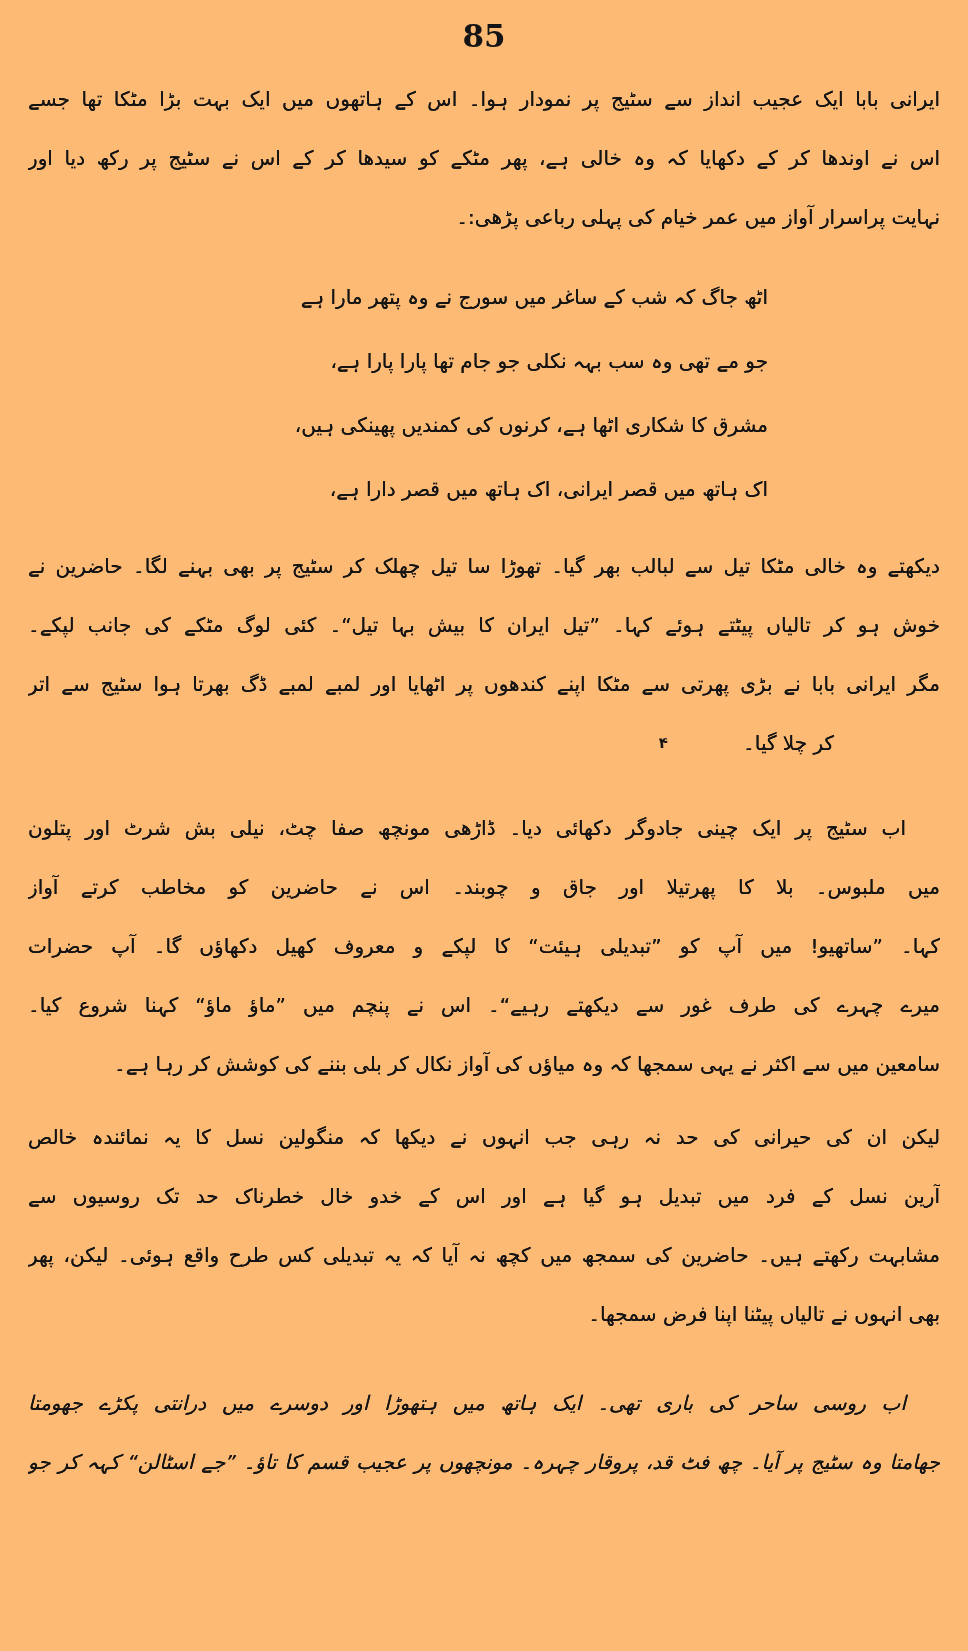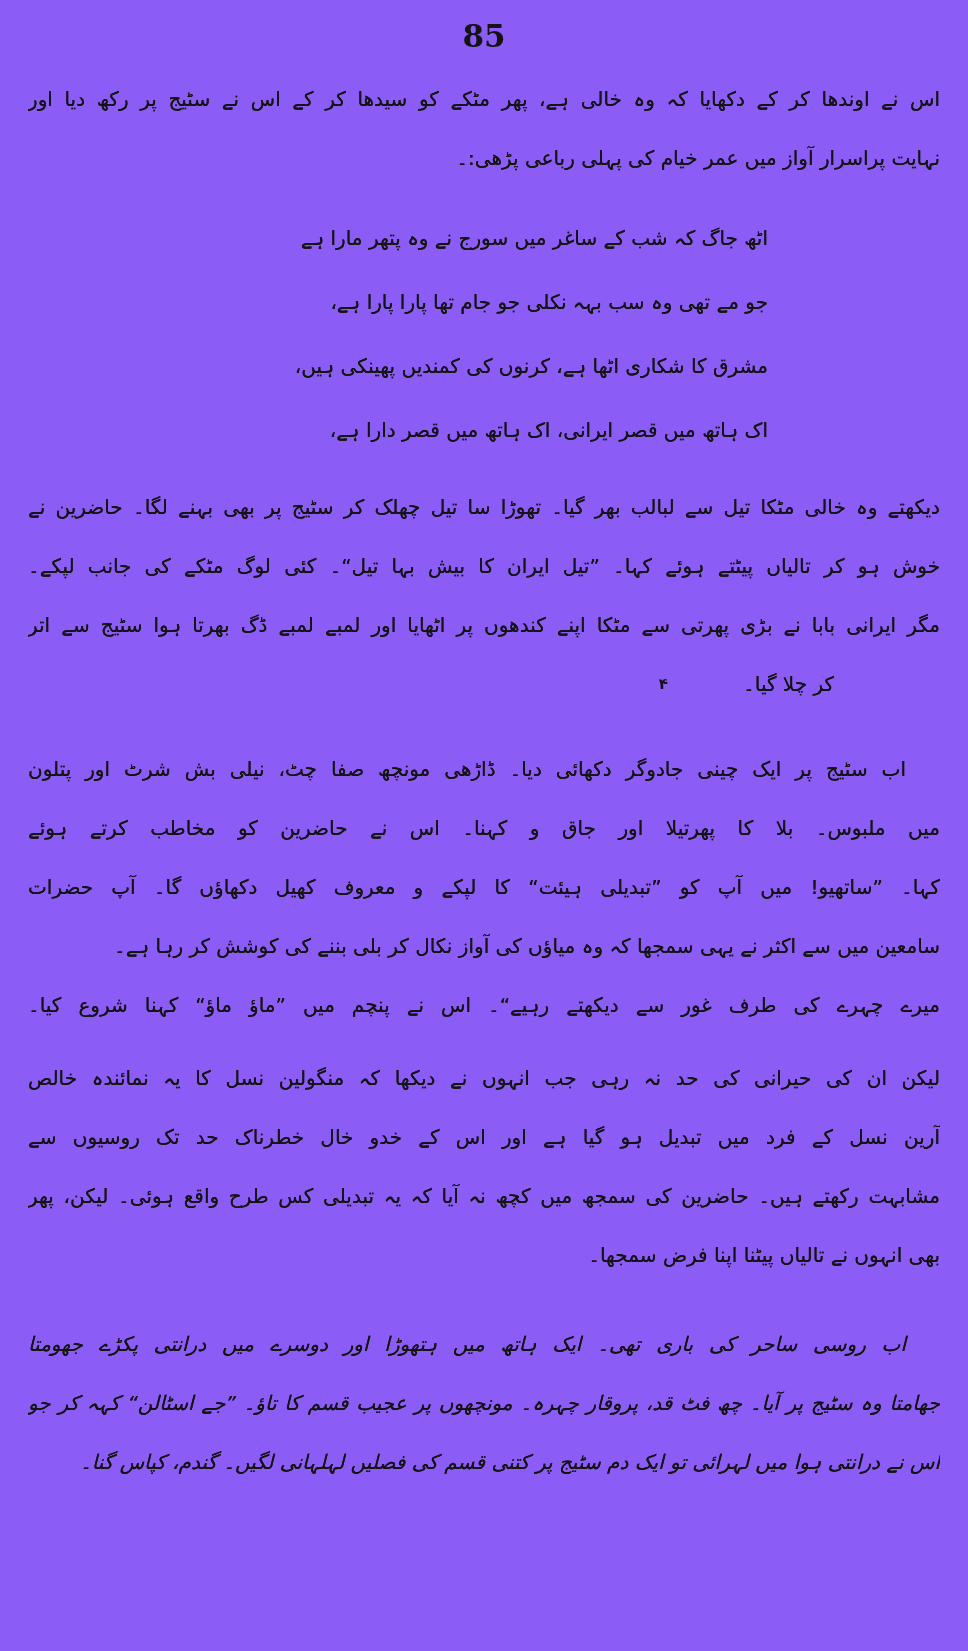--- a/index.html
+++ b/index.html
@@ -1,20 +1,20 @@
 <!DOCTYPE html>
 <html lang="ur" dir="rtl"><head>
 <meta charset="utf-8">
 <style>
   html,body{margin:0;padding:0;background:#e9e9e9;}
   .page{
     position:relative;
     width:968px;height:1651px;
     margin:0 auto;
-    background:#8b5cf6;
+    background:#fdba74;
     box-sizing:border-box;
     padding:0 28px;
     direction:rtl;
     font-family:"DejaVu Sans",sans-serif;
     color:#141414;
     text-shadow:0 0 .6px currentColor;
     overflow:hidden;
   }
   .pagenum{
     height:52px;line-height:52px;padding-top:10px;
@@ -56,20 +56,21 @@
   }
 </style>
 </head>
 <body>
 
 <div class="page">
 
   <div class="pagenum">85</div>
 
   <section class="para p1">
+    <div class="line">ایرانی بابا ایک عجیب انداز سے سٹیج پر نمودار ہوا۔ اس کے ہاتھوں میں ایک بہت بڑا مٹکا تھا جسے</div>
     <div class="line">اس نے اوندھا کر کے دکھایا کہ وہ خالی ہے، پھر مٹکے کو سیدھا کر کے اس نے سٹیج پر رکھ دیا اور</div>
     <div class="line last">نہایت پراسرار آواز میں عمر خیام کی پہلی رباعی پڑھی:۔</div>
   </section>
 
   <section class="para rubai">
     <div class="vline">اٹھ جاگ کہ شب کے ساغر میں سورج نے وہ پتھر مارا ہے</div>
     <div class="vline">جو مے تھی وہ سب بہہ نکلی جو جام تھا پارا پارا ہے،</div>
     <div class="vline">مشرق کا شکاری اٹھا ہے، کرنوں کی کمندیں پھینکی ہیں،</div>
     <div class="vline">اک ہاتھ میں قصر ایرانی، اک ہاتھ میں قصر دارا ہے،</div>
   </section>
@@ -79,32 +80,31 @@
     <div class="line">خوش ہو کر تالیاں پیٹتے ہوئے کہا۔ ”تیل ایران کا بیش بہا تیل“۔ کئی لوگ مٹکے کی جانب لپکے۔</div>
     <div class="line">مگر ایرانی بابا نے بڑی پھرتی سے مٹکا اپنے کندھوں پر اٹھایا اور لمبے لمبے ڈگ بھرتا ہوا سٹیج سے اتر</div>
     <div class="line last shortline">
       <span>کر چلا گیا۔</span>
       <span class="stray">۴</span>
     </div>
   </section>
 
   <section class="para p3">
     <div class="line ind">اب سٹیج پر ایک چینی جادوگر دکھائی دیا۔ ڈاڑھی مونچھ صفا چٹ، نیلی بش شرٹ اور پتلون</div>
-    <div class="line">میں ملبوس۔ بلا کا پھرتیلا اور جاق و کہنا۔ اس نے حاضرین کو مخاطب کرتے ہوئے</div>
+    <div class="line">میں ملبوس۔ بلا کا پھرتیلا اور جاق و چوبند۔ اس نے حاضرین کو مخاطب کرتے آواز</div>
     <div class="line">کہا۔ ”ساتھیو! میں آپ کو ”تبدیلی ہیئت“ کا لپکے و معروف کھیل دکھاؤں گا۔ آپ حضرات</div>
+    <div class="line">میرے چہرے کی طرف غور سے دیکھتے رہیے“۔ اس نے پنچم میں ”ماؤ ماؤ“ کہنا شروع کیا۔</div>
     <div class="line last">سامعین میں سے اکثر نے یہی سمجھا کہ وہ میاؤں کی آواز نکال کر بلی بننے کی کوشش کر رہا ہے۔</div>
-    <div class="line">میرے چہرے کی طرف غور سے دیکھتے رہیے“۔ اس نے پنچم میں ”ماؤ ماؤ“ کہنا شروع کیا۔</div>
   </section>
 
   <section class="para p4">
     <div class="line">لیکن ان کی حیرانی کی حد نہ رہی جب انہوں نے دیکھا کہ منگولین نسل کا یہ نمائندہ خالص</div>
     <div class="line">آرین نسل کے فرد میں تبدیل ہو گیا ہے اور اس کے خدو خال خطرناک حد تک روسیوں سے</div>
     <div class="line">مشابہت رکھتے ہیں۔ حاضرین کی سمجھ میں کچھ نہ آیا کہ یہ تبدیلی کس طرح واقع ہوئی۔ لیکن، پھر</div>
     <div class="line last">بھی انہوں نے تالیاں پیٹنا اپنا فرض سمجھا۔</div>
   </section>
 
   <section class="para p5">
     <div class="line ind">اب روسی ساحر کی باری تھی۔ ایک ہاتھ میں ہتھوڑا اور دوسرے میں درانتی پکڑے جھومتا</div>
     <div class="line">جھامتا وہ سٹیج پر آیا۔ چھ فٹ قد، پروقار چہرہ۔ مونچھوں پر عجیب قسم کا تاؤ۔ ”جے اسٹالن“ کہہ کر جو</div>
-    <div class="line last">اس نے درانتی ہوا میں لہرائی تو ایک دم سٹیج پر کتنی قسم کی فصلیں لہلہانی لگیں۔ گندم، کپاس گنا۔</div>
   </section>
 
 </div>
 
 </body></html>

